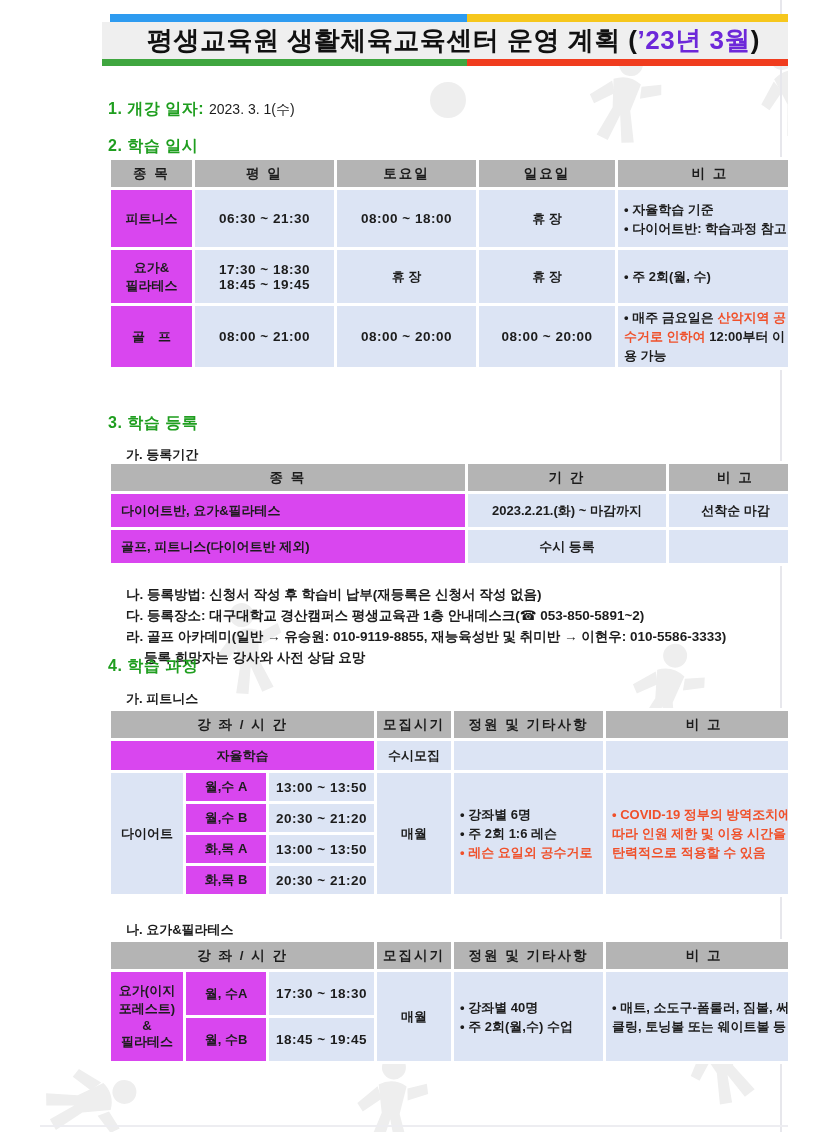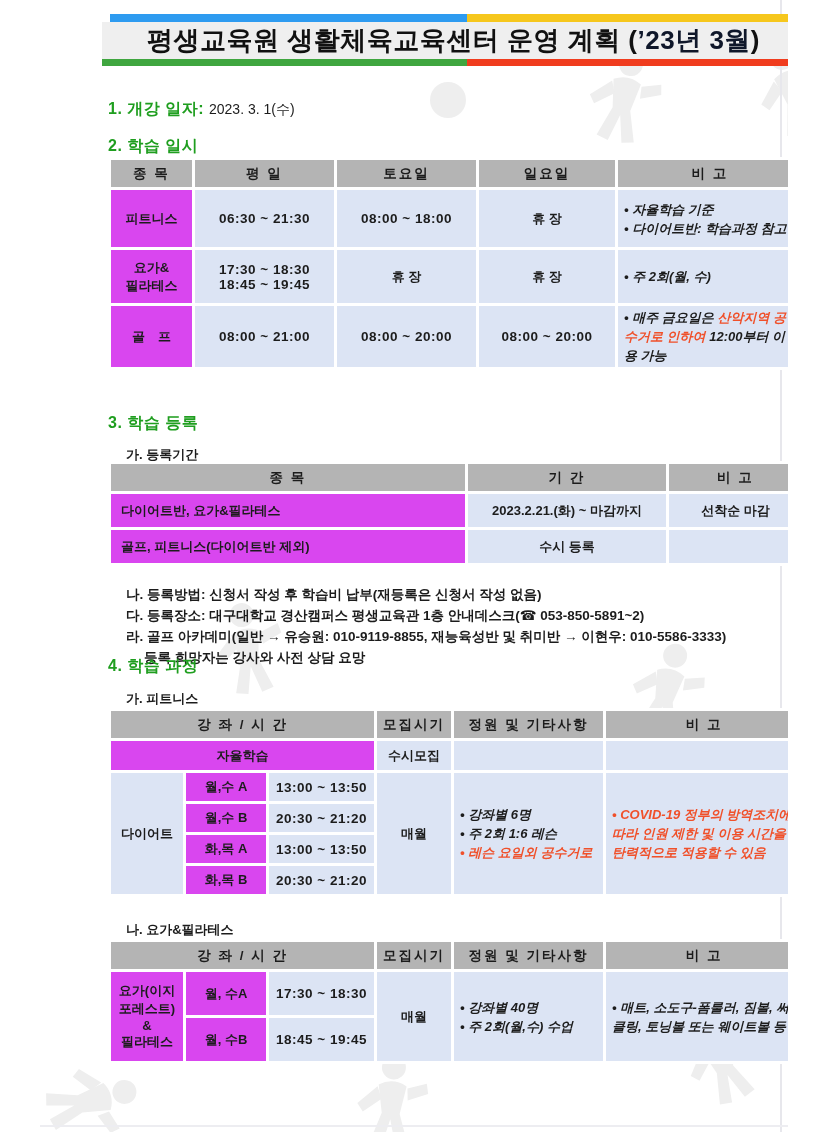--- a/index.html
+++ b/index.html
@@ -26,39 +26,39 @@
   .stripe.top { height:8px; padding-left:8px; }
   .stripe.top .half1 { width:357px; background:#2e9bf0; }
   .stripe.top .half2 { width:338px; background:#f6c71d; }
   .stripe.bottom { height:7px; }
   .stripe.bottom .half1 { width:365px; background:#3fa63f; }
   .stripe.bottom .half2 { width:338px; background:#f03c1e; }
   .title-box {
     height:37px; background:#efefef; display:flex; align-items:center; justify-content:center;
     font-size:26px; font-weight:800; letter-spacing:0.5px; color:#111;
   }
-  .title-box .green { color:#0f172a; }
+  .title-box .green { color:#6d28d9; }
 
   .sect-head { font-size:16px; font-weight:800; color:#1f9e1f; letter-spacing:0.5px; }
   .sub-label { font-size:13px; color:#1c1c1c; }
   .body-line { font-size:13.5px; color:#1c1c1c; line-height:21px; }
   .red  { color:#ee3420; }
   .orange { color:#f0502a; }
 
   table { border-collapse:collapse; table-layout:fixed; position:absolute; z-index:2; }
   th, td {
     border:3px solid #ffffff; font-weight:bold; font-size:13px; color:#1c1c1c;
     text-align:center; vertical-align:middle; padding:2px 6px;
   }
   th { background:#b4b4b4; font-size:13.5px; letter-spacing:2px; }
   .pw { background:#d946ef; }  
   .lt { background:#dce4f4; }  
   .tl { text-align:left; }
   .pre { white-space:pre-line; }
-  .rmk { line-height:19px;font-style:italic; }
+  .rmk { line-height:19px; }
   .t-time { font-size:13.5px; letter-spacing:0.5px; }
 </style>
 </head>
 <body>
 
 <div class="page">
 
   <svg class="wm" width="828" height="1132" viewBox="0 0 828 1132" aria-hidden="true">
     <defs>
       <g id="wfig">

